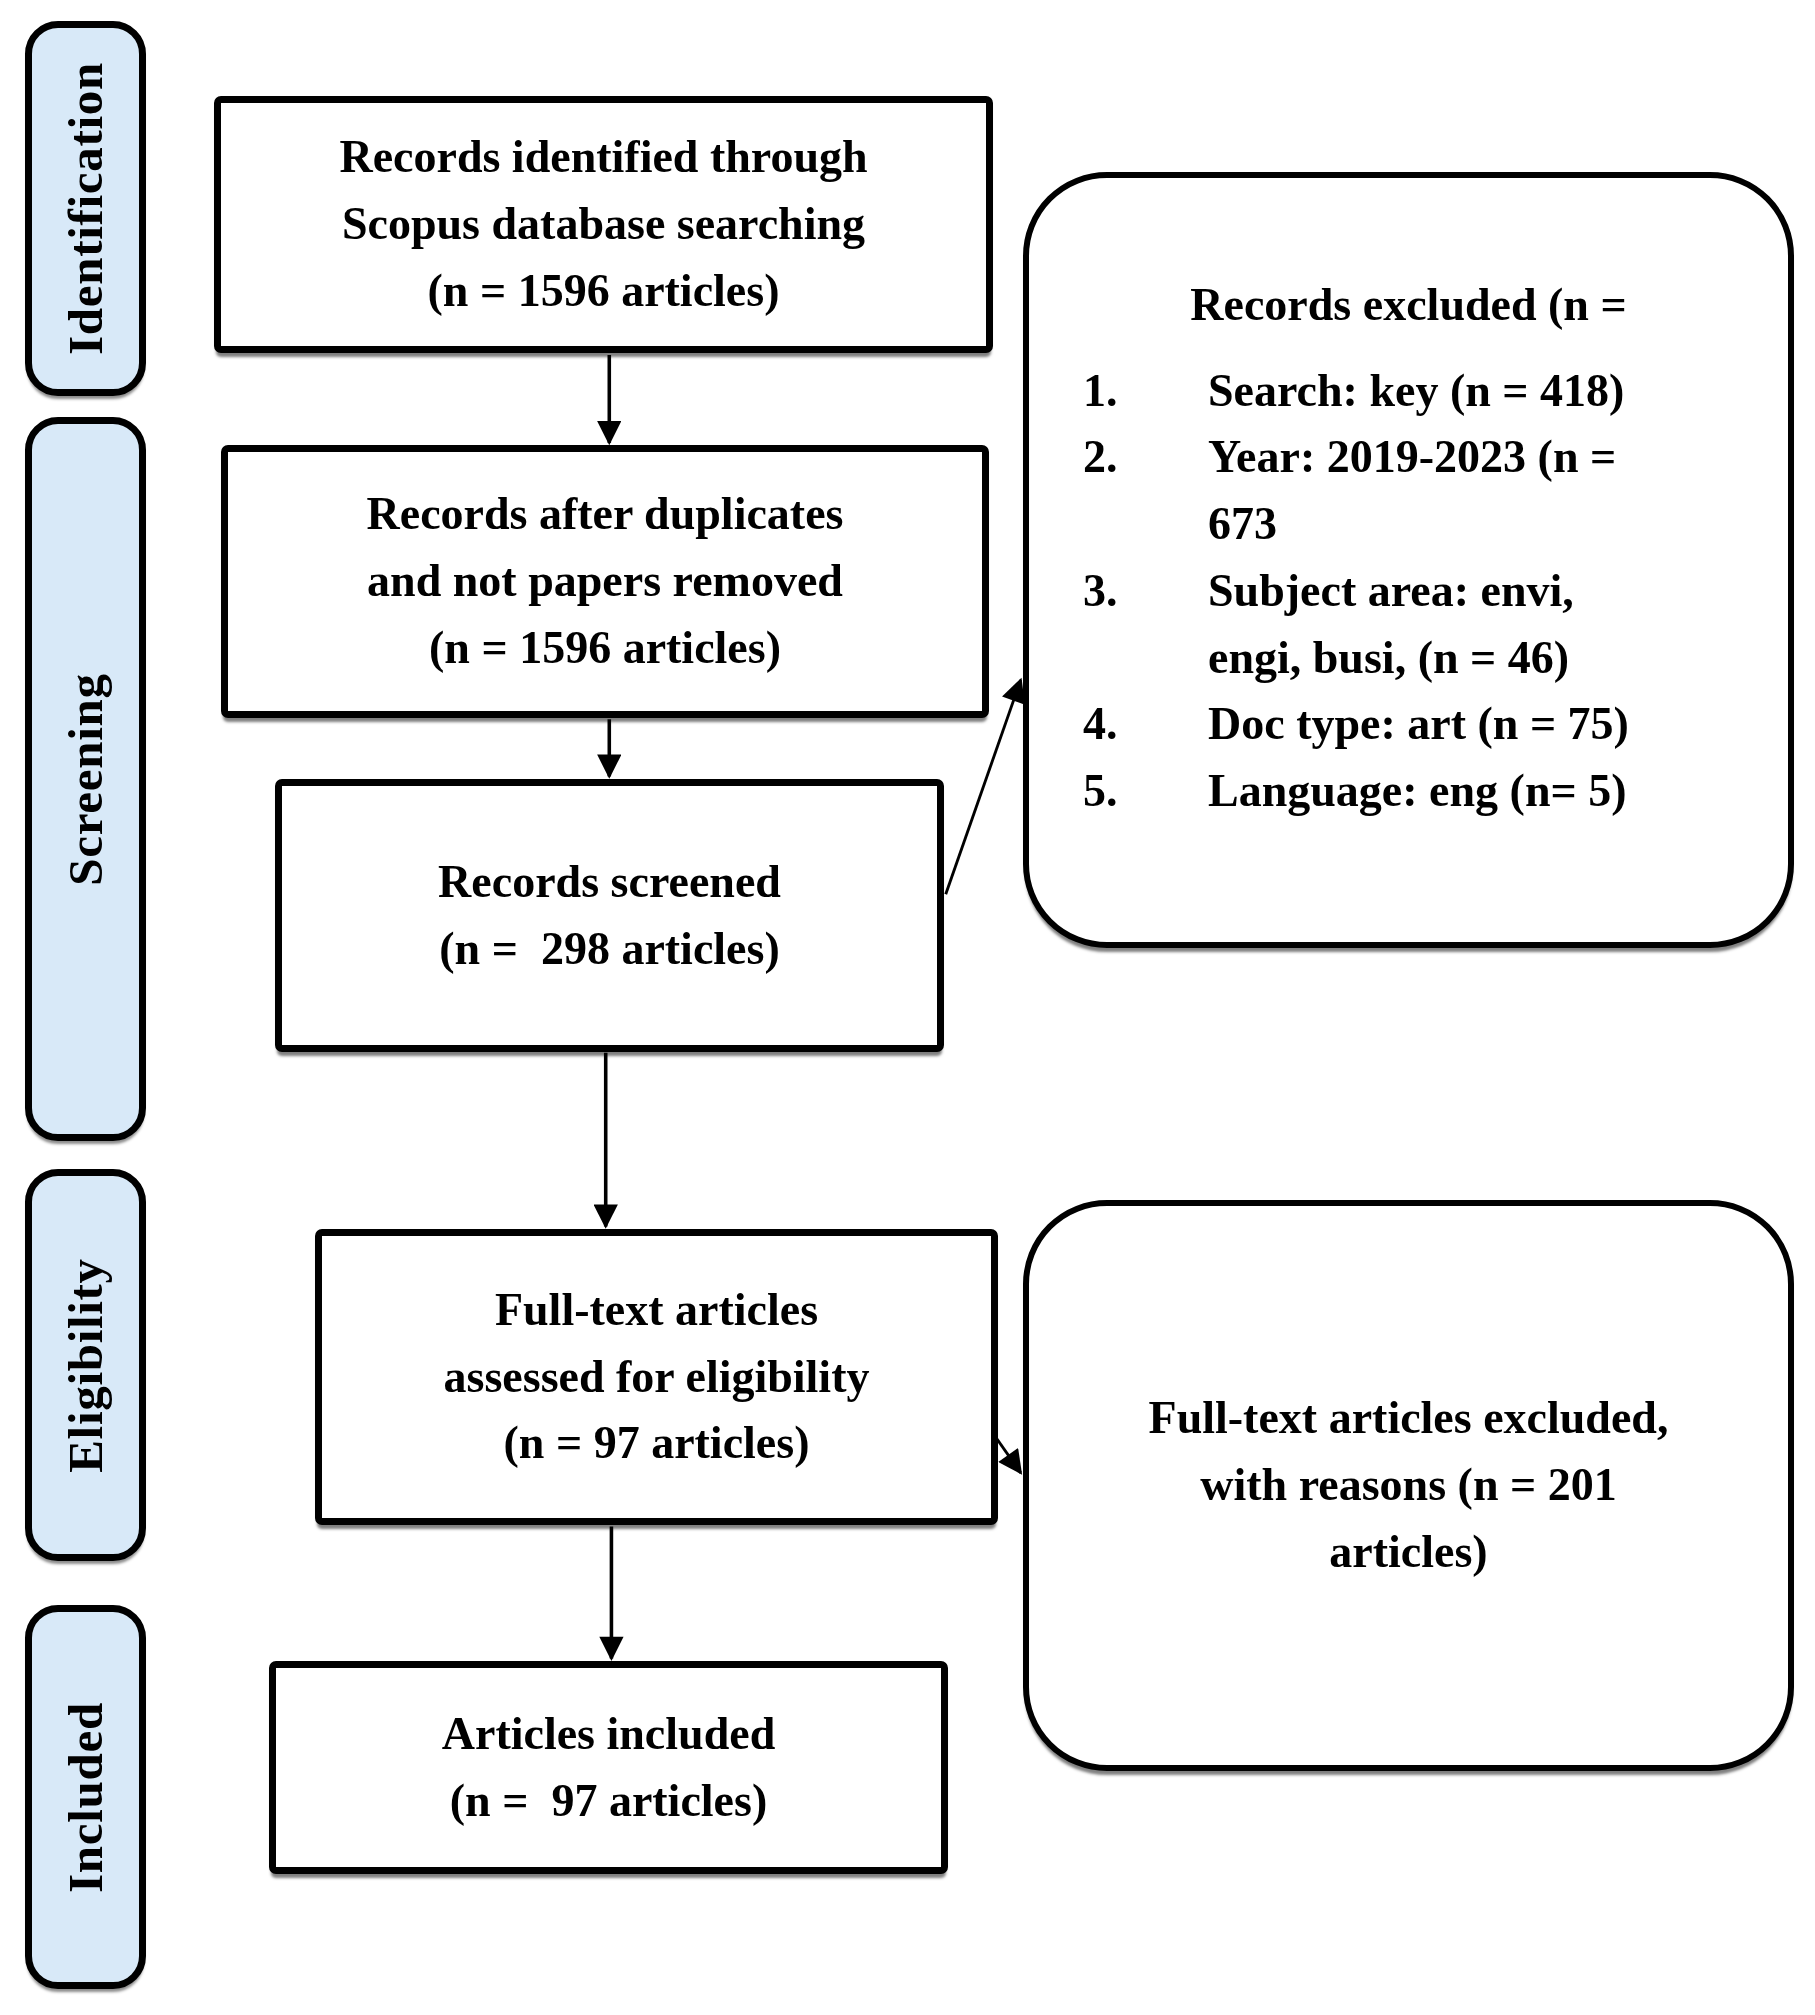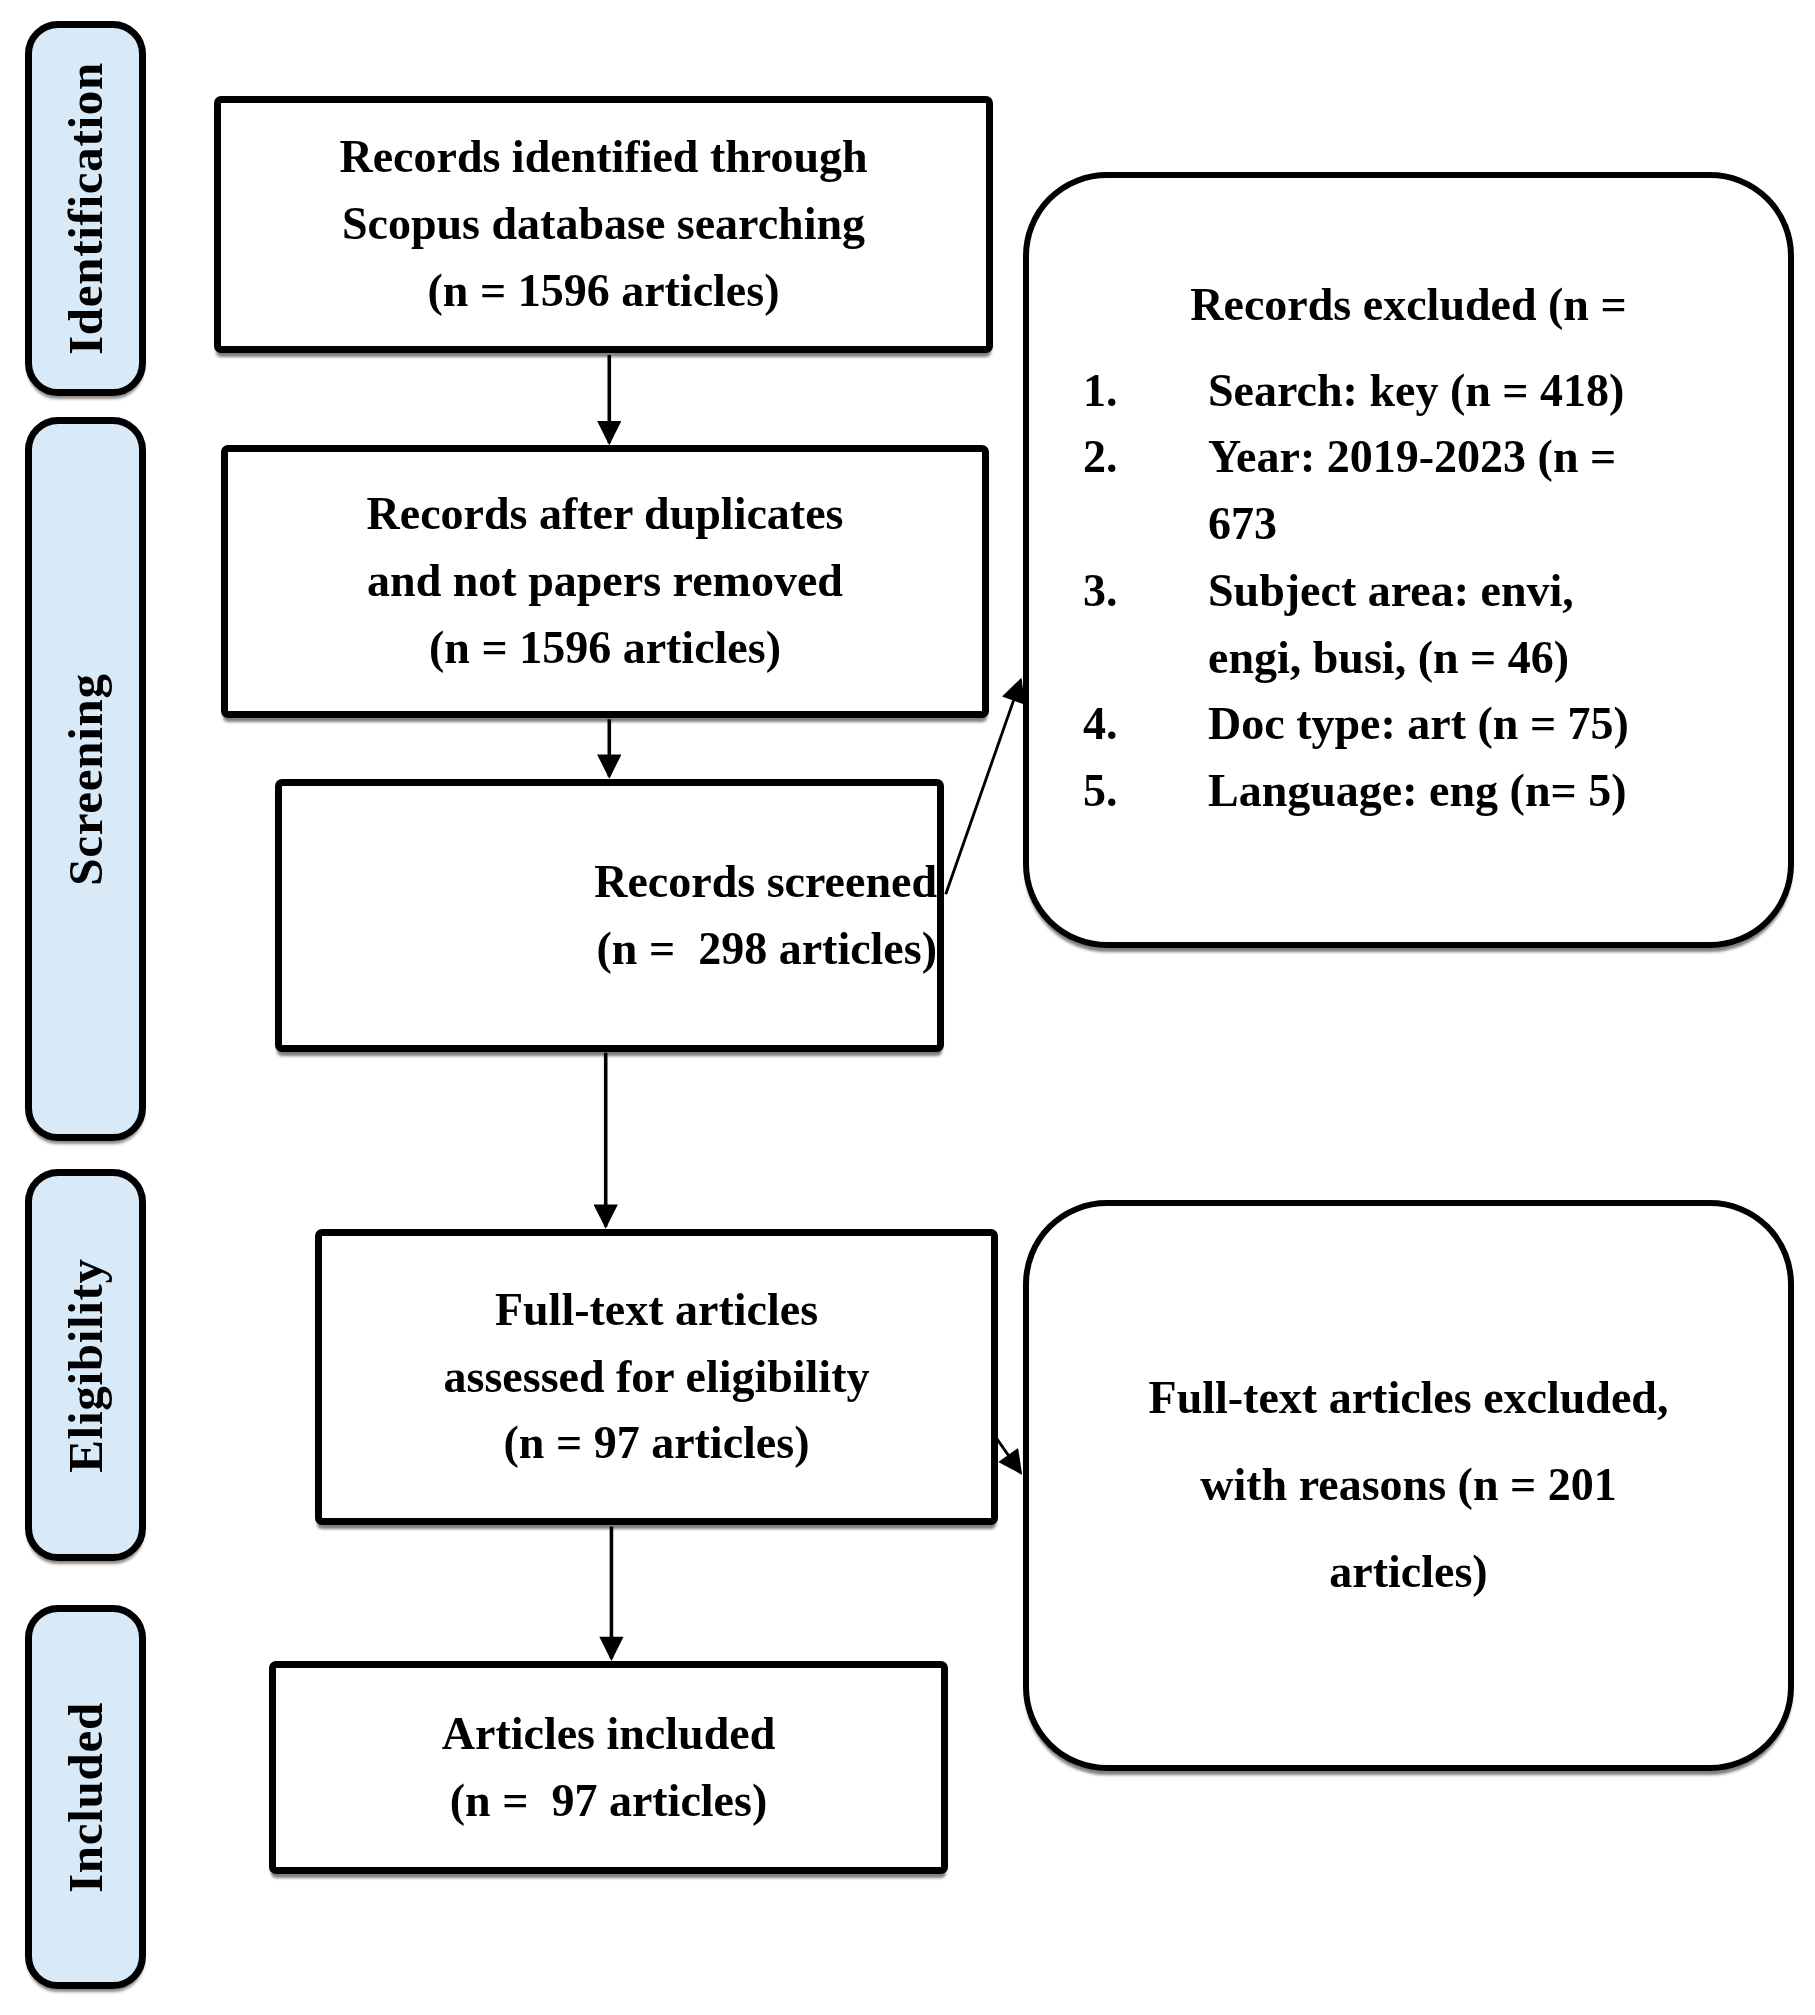--- a/index.html
+++ b/index.html
@@ -45,21 +45,21 @@
     border-radius:7px;
     display:flex; flex-direction:column;
     align-items:center; justify-content:center;
     font-size:46px; line-height:1.45; text-align:center;
     box-shadow:0 5.7px 2.9px -2.1px rgba(0,0,0,0.5);
   }
   .flow-box .line { white-space:pre; }
 
   #box-records-identified   { left:214px; top:96px;  width:779px; height:257px; }
   #box-after-duplicates     { left:221px; top:445px;  width:768px; height:273px; }
-  #box-records-screened     { left:275px; top:779px; width:669px;  height:273px;align-items:flex-end; }
+  #box-records-screened     { left:275px; top:779px; width:669px;  height:273px; }
   #box-fulltext-assessed    { left:268px; top:1229px; width:683px;  height:296px;margin-left:47px; }
   #box-articles-included    { left:269px; top:1661px; width:679px;  height:213px; }
 
   
   .excl-box {
     position:absolute; left:1023px; width:771px;
     background:var(--box-fill,#fff);
     border:6.4px solid var(--line-color,#000);
     border-radius:84px;
     font-size:46px;
@@ -70,21 +70,21 @@
   .excl-heading .line { white-space:pre; }
   .reasons { margin-top:0; padding-left:54px; }
   .reason { display:flex; line-height:1.45; }
   .reason .num { width:125px; flex:none; }
   .reason .rtext { width:571px; white-space:pre-line; }
 
   #box-fulltext-excluded {
     top:1200px; height:571px;
     display:flex; flex-direction:column;
     align-items:center; justify-content:center;
-    line-height:1.45; text-align:center;gap:20px;
+    line-height:1.45; text-align:center;
   }
   #box-fulltext-excluded .line { white-space:pre; }
 </style>
 </head>
 <body>
 
 <div class="canvas">
 
   <svg class="arrows" viewBox="0 0 2541 2821">
     <defs>

